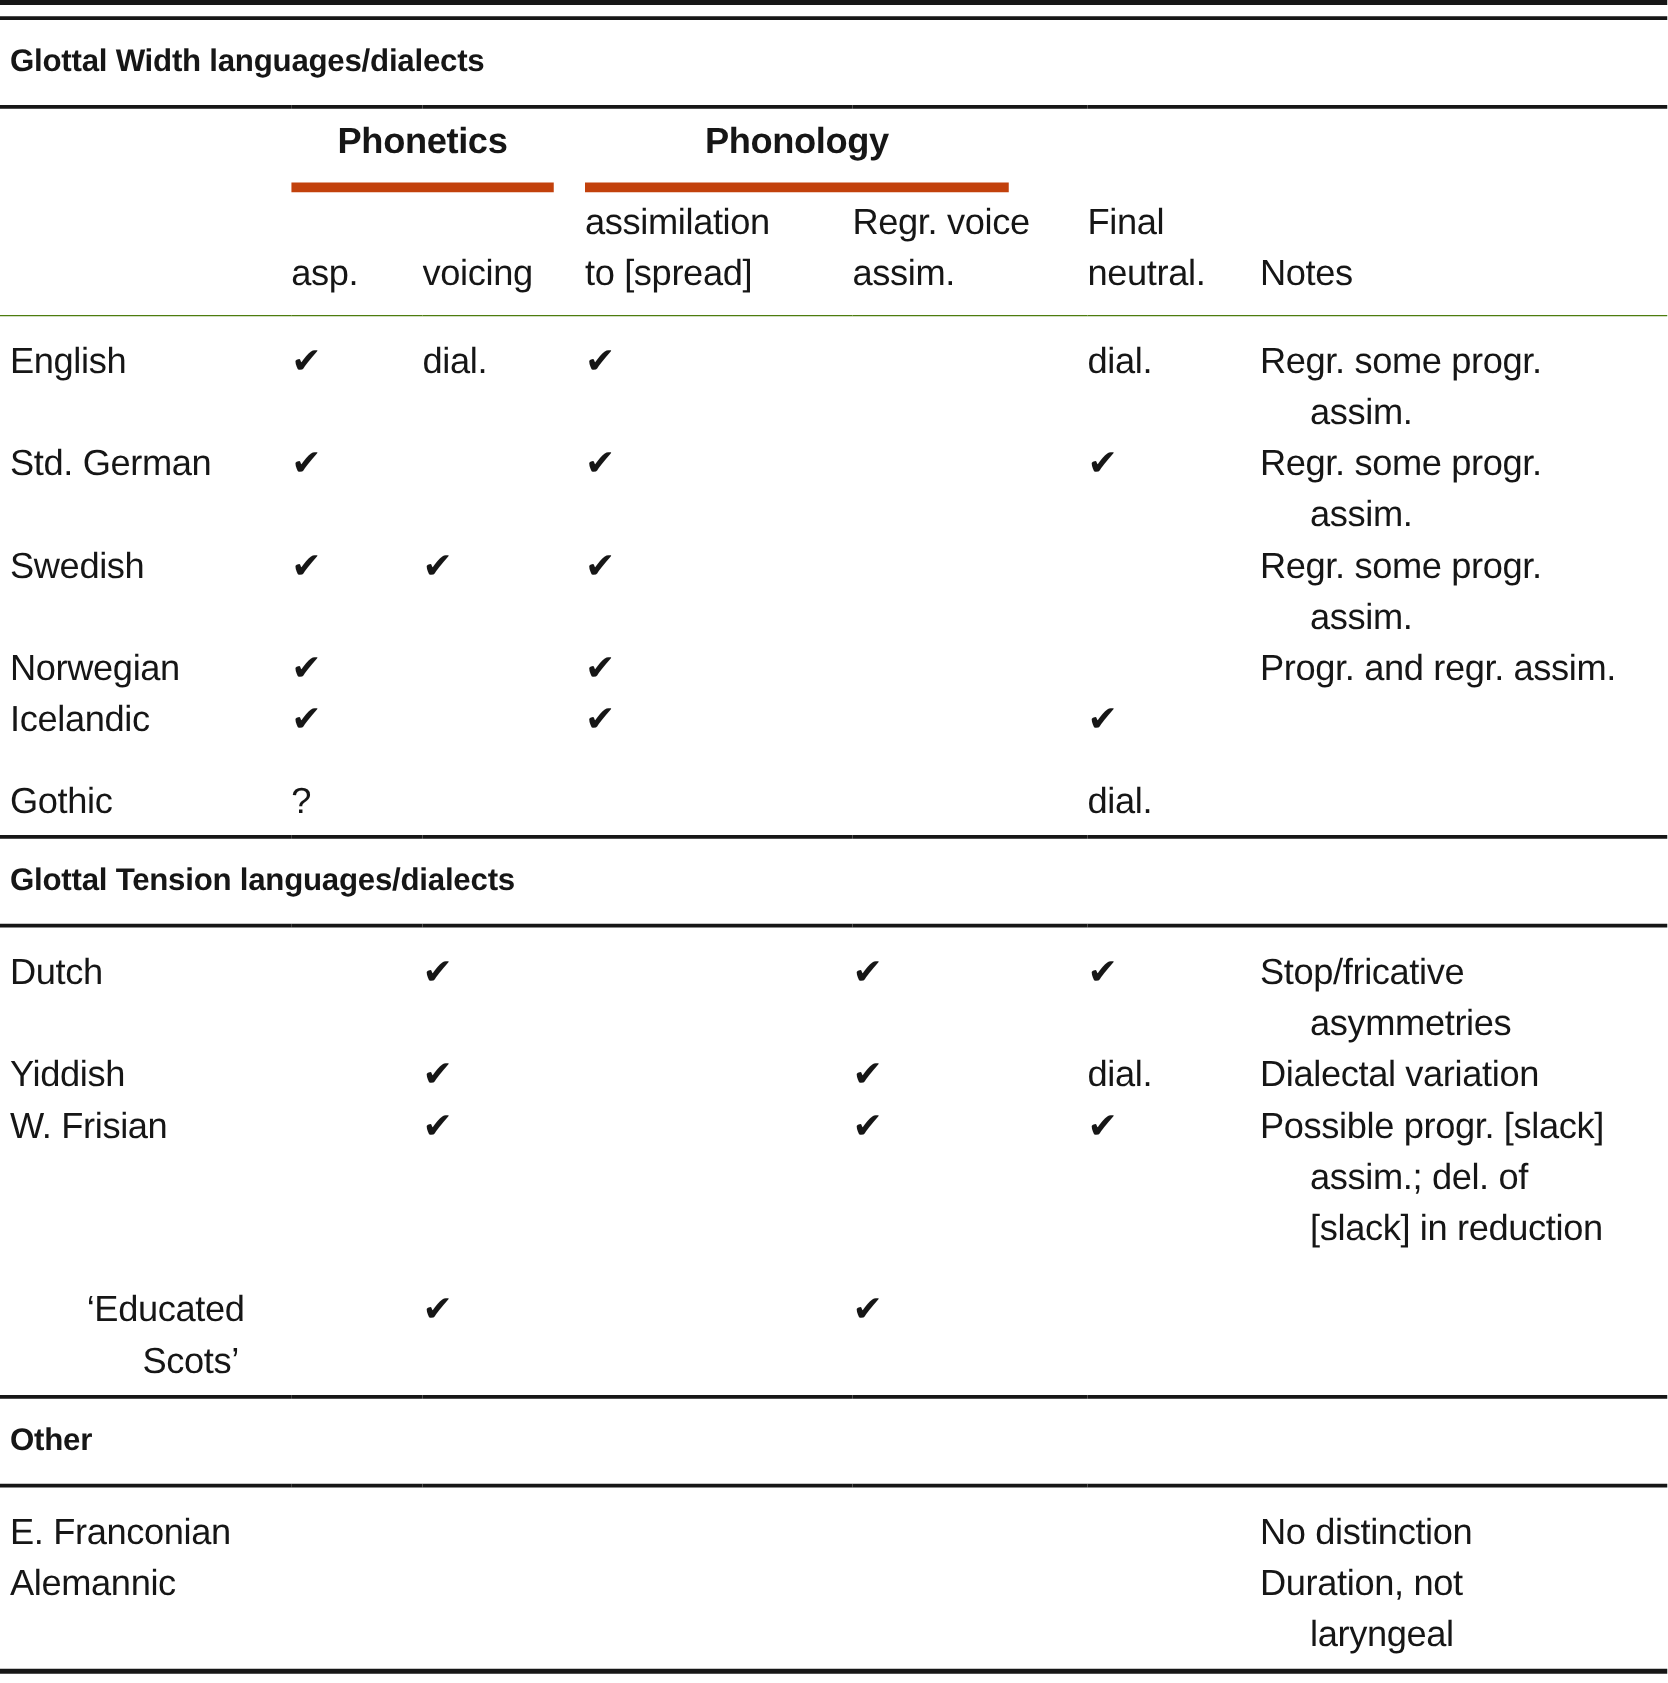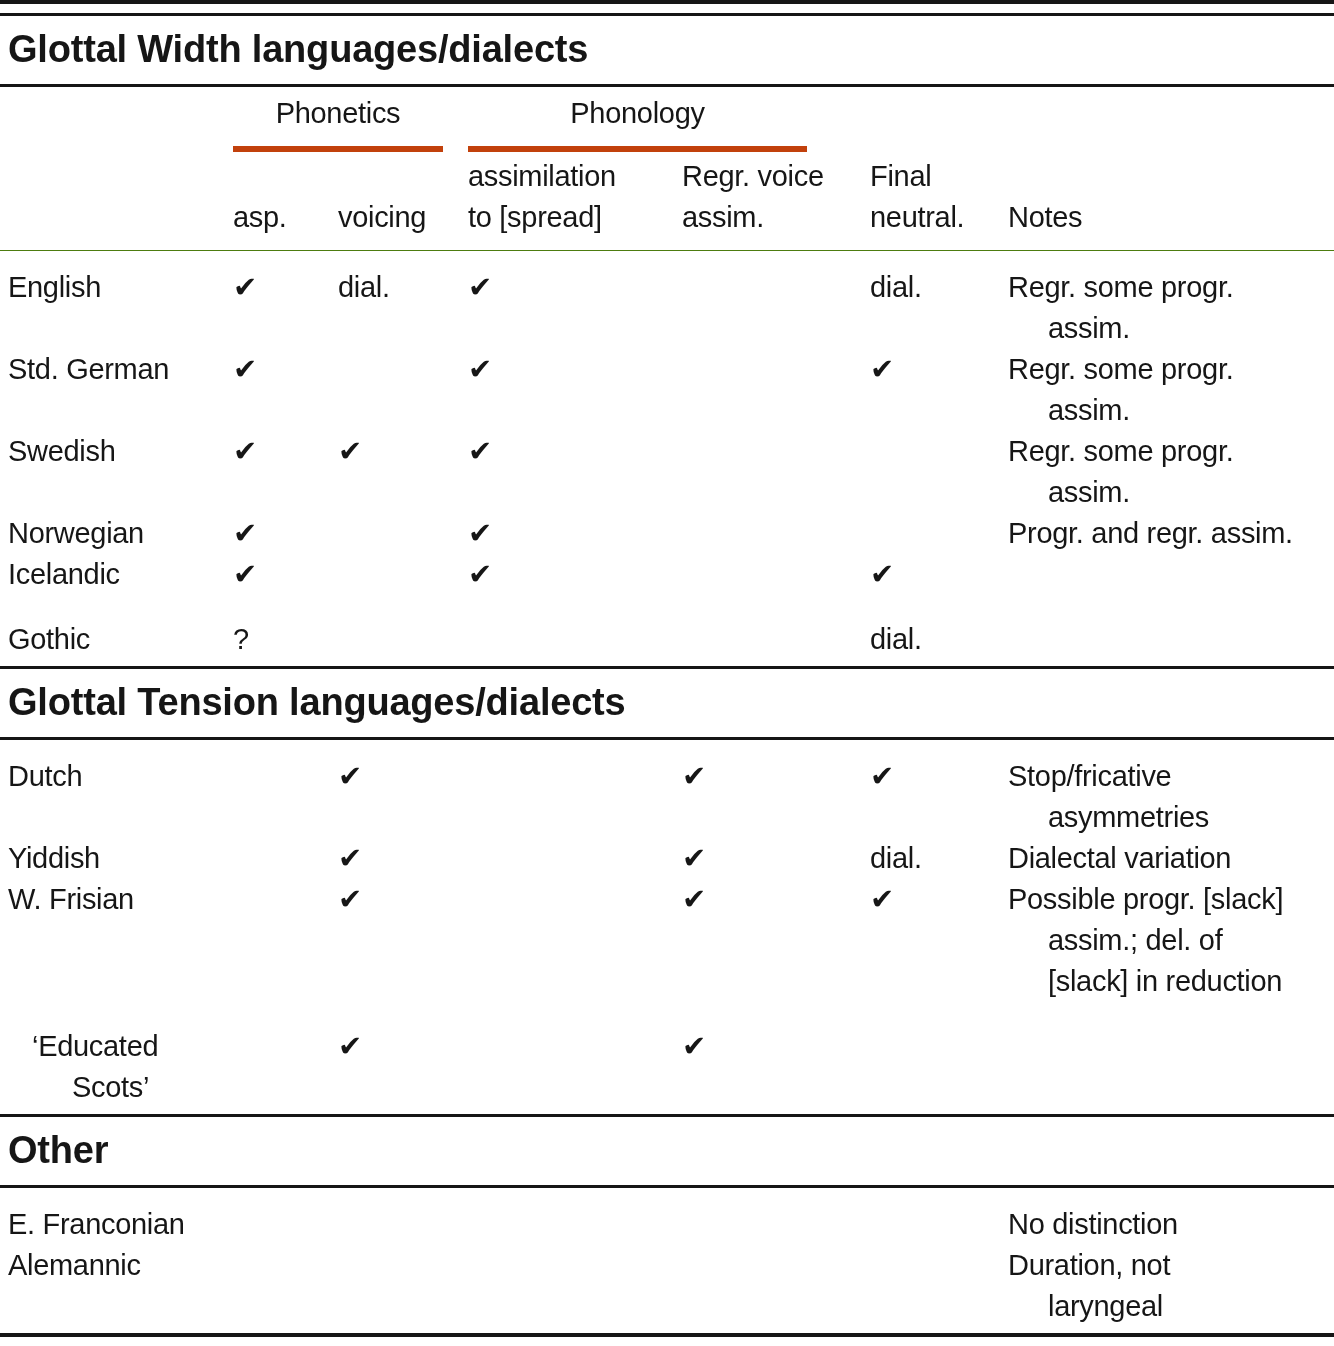--- a/index.html
+++ b/index.html
@@ -35,37 +35,38 @@
   td {
     padding: 0;
     vertical-align: top;
     white-space: pre-line;
     overflow: hidden;
   }
   td.c-language { padding-left: 8px; }
 
   tr.section-heading td {
     font-weight: bold;
-    font-size: 38px;
+    font-size: 25px;
     line-height: 40px;
     letter-spacing: -0.2px;
     white-space: normal;
     border-bottom: 3px solid #161616;
     padding: 13px 0 15px 8px;
   }
   tbody.section-1 tr.section-heading td,
   tbody.section-2 tr.section-heading td {
     border-top: 3px solid #161616;
   }
 
   tr.group-header td { vertical-align: bottom; padding-top: 6px; }
   .group-box {
     text-align: center;
-    border-bottom: 6px solid #c2410c;
+    border-bottom: 8px solid #c2410c;
     padding-bottom: 12px;
+    font-weight: bold;
   }
   .gu-phonetics { margin-right: 25px; }
   .gu-phonology { margin-right: 63px; text-align: center; }
 
   tr.col-header td {
     vertical-align: bottom;
     padding: 4px 0 12px 0;
     border-bottom: 1px solid #4d7c0f;
   }
   tr.col-header td.c-language { padding-left: 8px; }
@@ -74,20 +75,21 @@
   tr.data-row.gap td { padding-top: 24px; }
   tr.data-row.last td { padding-bottom: 6px; }
 
   .hang {
     padding-left: 40px;
     text-indent: -40px;
   }
   td.c-language.hang-lang {
     padding-left: 72px;
     text-indent: -40px;
+    text-align: center;
   }
 </style>
 </head>
 <body>
 
 <div class="page">
   <div class="rule-double"></div>
 
   <table>
     <colgroup>

